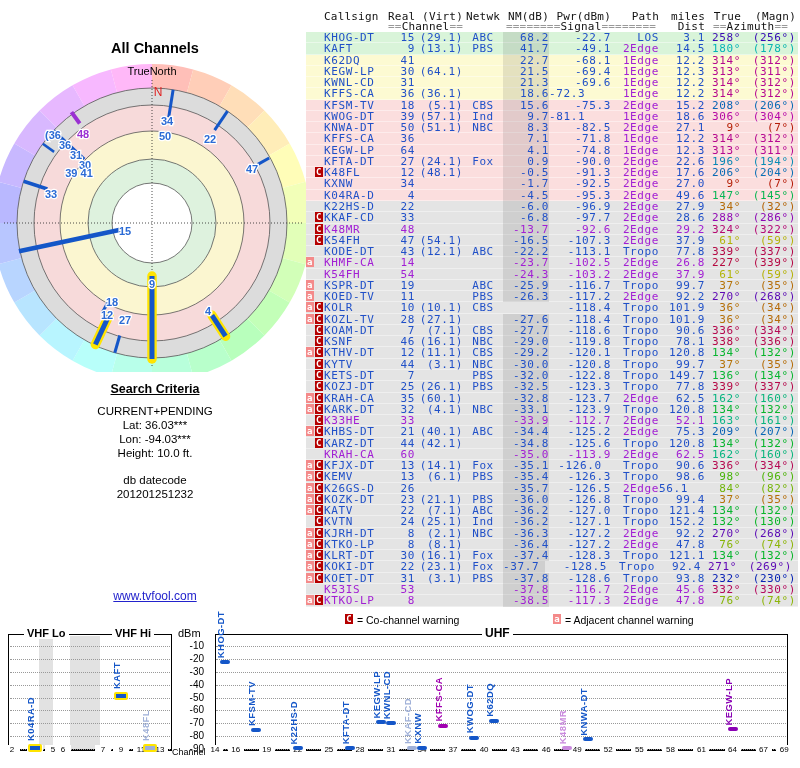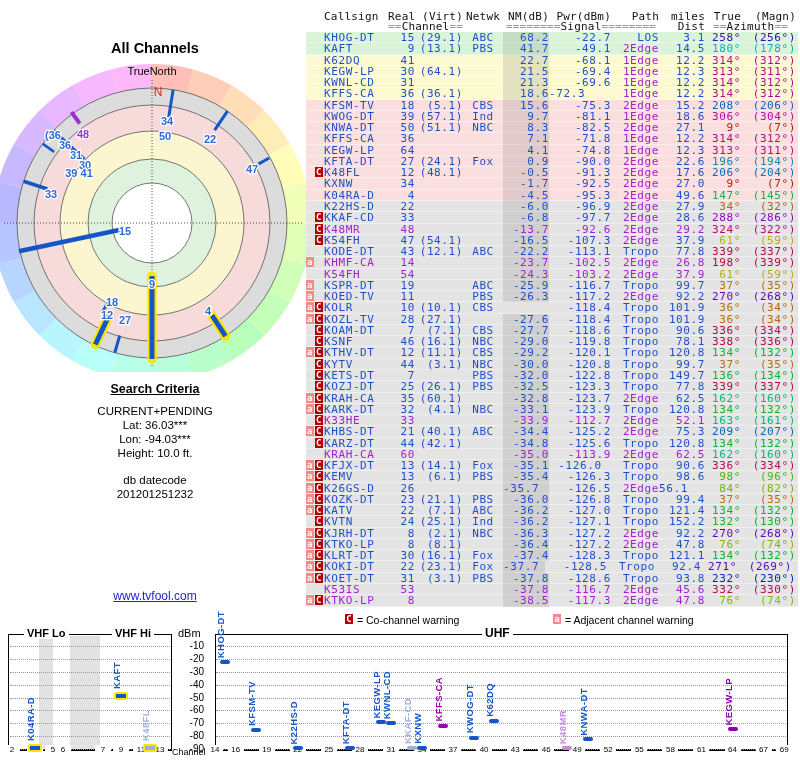--- a/index.html
+++ b/index.html
@@ -239,21 +239,21 @@
           <span style="width: 55px; text-align: right; color: rgb(8, 106, 181);">(206°)</span>
         </div>
         <div class="trow t-mono bg-p">
           <span class="mk"></span>
           <span class="mk"></span>
           <span style="width: 64px; text-align: left; color: rgb(32, 80, 200);">KWOG-DT</span>
           <span style="width: 27px; text-align: right; color: rgb(32, 80, 200);">39</span>
           <span style="width: 48px; text-align: right; color: rgb(32, 80, 200);">(57.1)</span>
           <span style="width: 40px; text-align: center; color: rgb(32, 80, 200);">Ind</span>
           <span class="nmbg" style="width: 46px; text-align: right; color: rgb(32, 80, 200);">9.7</span>
-          <span style="width: 62px; text-align: right; color: rgb(32, 80, 200);">-81.1</span>
+          <span style="width: 62px; text-align: left; color: rgb(32, 80, 200);">-81.1</span>
           <span style="width: 48px; text-align: right; color: rgb(162, 31, 212);">1Edge</span>
           <span style="width: 46px; text-align: right; color: rgb(32, 80, 200);">18.6</span>
           <span style="width: 36px; text-align: right; color: rgb(181, 8, 164);">306°</span>
           <span style="width: 55px; text-align: right; color: rgb(181, 8, 170);">(304°)</span>
         </div>
         <div class="trow t-mono bg-p">
           <span class="mk"></span>
           <span class="mk"></span>
           <span style="width: 64px; text-align: left; color: rgb(32, 80, 200);">KNWA-DT</span>
           <span style="width: 27px; text-align: right; color: rgb(32, 80, 200);">50</span>
@@ -424,21 +424,21 @@
           <span class="mk mka">a</span>
           <span class="mk"></span>
           <span style="width: 64px; text-align: left; color: rgb(162, 31, 212);">KHMF-CA</span>
           <span style="width: 27px; text-align: right; color: rgb(162, 31, 212);">14</span>
           <span style="width: 48px; text-align: right; color: rgb(162, 31, 212);"></span>
           <span style="width: 40px; text-align: center; color: rgb(162, 31, 212);"></span>
           <span class="nmbg" style="width: 46px; text-align: right; color: rgb(162, 31, 212);">-23.7</span>
           <span style="width: 62px; text-align: right; color: rgb(162, 31, 212);">-102.5</span>
           <span style="width: 48px; text-align: right; color: rgb(162, 31, 212);">2Edge</span>
           <span style="width: 46px; text-align: right; color: rgb(162, 31, 212);">26.8</span>
-          <span style="width: 36px; text-align: right; color: rgb(181, 8, 63);">198°</span>
+          <span style="width: 36px; text-align: right; color: rgb(181, 8, 63);">227°</span>
           <span style="width: 55px; text-align: right; color: rgb(181, 8, 68);">(339°)</span>
         </div>
         <div class="trow t-mono bg-e">
           <span class="mk"></span>
           <span class="mk"></span>
           <span style="width: 64px; text-align: left; color: rgb(162, 31, 212);">K54FH</span>
           <span style="width: 27px; text-align: right; color: rgb(162, 31, 212);">54</span>
           <span style="width: 48px; text-align: right; color: rgb(162, 31, 212);"></span>
           <span style="width: 40px; text-align: center; color: rgb(162, 31, 212);"></span>
           <span class="nmbg" style="width: 46px; text-align: right; color: rgb(162, 31, 212);">-24.3</span>
@@ -700,21 +700,21 @@
           <span style="width: 36px; text-align: right; color: rgb(71, 181, 8);">98°</span>
           <span style="width: 55px; text-align: right; color: rgb(77, 181, 8);">(96°)</span>
         </div>
         <div class="trow t-mono bg-e">
           <span class="mk mka">a</span>
           <span class="mk mkC">C</span>
           <span style="width: 64px; text-align: left; color: rgb(32, 80, 200);">K26GS-D</span>
           <span style="width: 27px; text-align: right; color: rgb(32, 80, 200);">26</span>
           <span style="width: 48px; text-align: right; color: rgb(32, 80, 200);"></span>
           <span style="width: 40px; text-align: center; color: rgb(32, 80, 200);"></span>
-          <span class="nmbg" style="width: 46px; color: rgb(32, 80, 200);">-35.7</span>
+          <span class="nmbg" style="width: 46px; text-align: right; color: rgb(32, 80, 200);">-35.7</span>
           <span style="width: 62px; text-align: right; color: rgb(32, 80, 200);">-126.5</span>
           <span style="width: 48px; text-align: right; color: rgb(162, 31, 212);">2Edge</span>
           <span style="width: 46px; color: rgb(32, 80, 200);">56.1</span>
           <span style="width: 36px; text-align: right; color: rgb(112, 181, 8);">84°</span>
           <span style="width: 55px; text-align: right; color: rgb(117, 181, 8);">(82°)</span>
         </div>
         <div class="trow t-mono bg-e">
           <span class="mk mka">a</span>
           <span class="mk mkC">C</span>
           <span style="width: 64px; text-align: left; color: rgb(32, 80, 200);">KOZK-DT</span>

